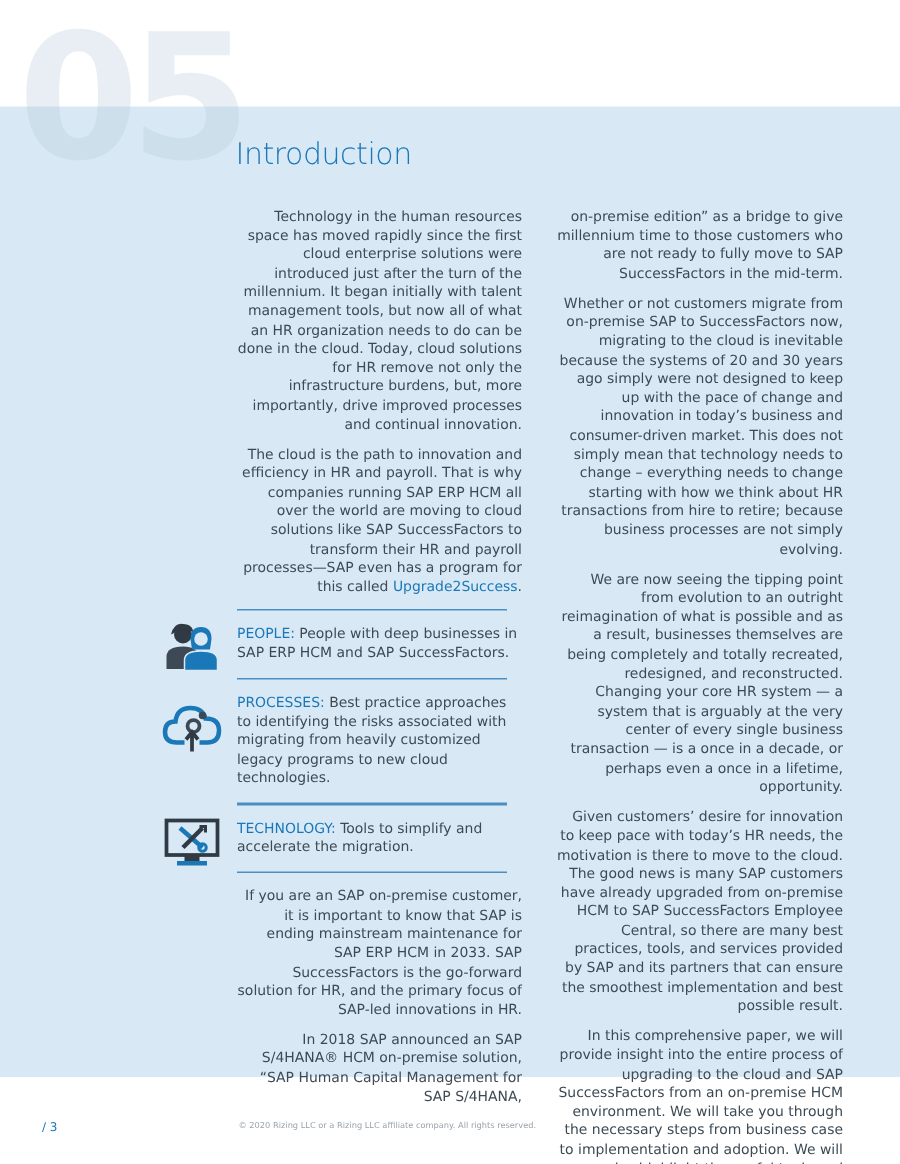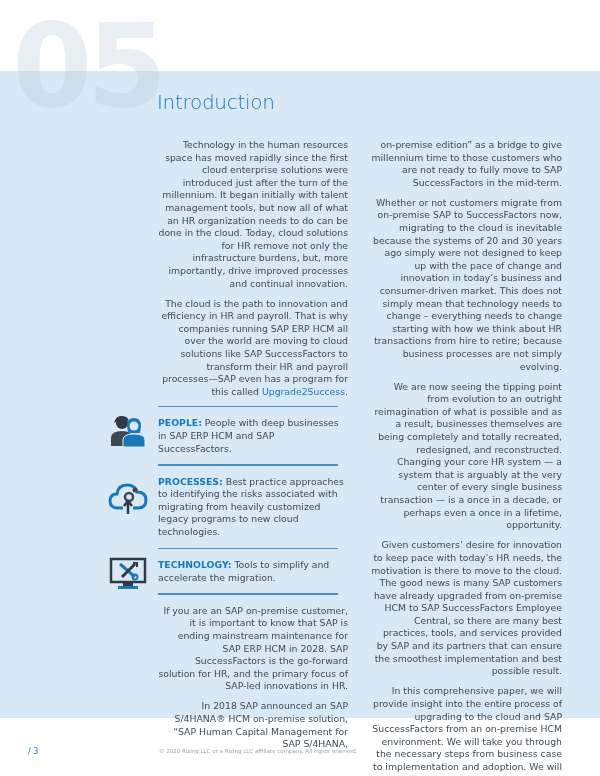--- a/index.html
+++ b/index.html
@@ -28,21 +28,21 @@
     position: absolute; z-index: 2;
     font-size: 9.3px; line-height: 12.6px; color: #3d4a55;
   }
   .col p { margin: 0 0 7.5px 0; text-align: right; }
   .left { left: 158px; top: 139px; width: 190px; }
   .right { left: 370px; top: 139px; width: 192px; }
   .link { color: #1a78b8; font-weight: normal; }
   .elements { position: relative; margin: 6px 0 10px 0; }
   .divider { height: 1.5px; background: #4a8fc4; width: 180px; margin: 0; }
   .el-row { position: relative; padding: 10px 0 9px 0; }
-  .el-label { color: #1a78b8; font-weight: bold; text-align: right; }
+  .el-label { color: #1a78b8; font-weight: normal; text-align: right; }
   .el-icon { position: absolute; left: -50px; width: 40px; height: 36px; }
   .footer-page {
     position: absolute; left: 28px; top: 747px;
     font-size: 8px; color: #1a78b8;
   }
   .footer-copy {
     position: absolute; left: 159px; top: 748px;
     font-size: 5.5px; color: #9aa4ad;
   }
 </style>
@@ -91,21 +91,21 @@
         <path d="M12 8 L27 21" stroke="#1a78b8" stroke-width="3"></path>
         <circle cx="27" cy="21" r="2.5" fill="none" stroke="#1a78b8" stroke-width="2"></circle>
         <path d="M27 8 L14 21" stroke="#2f3a45" stroke-width="3"></path>
         <path d="M25 7 L29 7 L29 11" fill="none" stroke="#2f3a45" stroke-width="2"></path>
       </svg>
       <span class="el-label">TECHNOLOGY:</span><span> Tools to simplify and accelerate the migration.</span>
     </div>
     <div class="divider"></div>
   </div>
 
-  <p>If you are an SAP on-premise customer, it is important to know that SAP is ending mainstream maintenance for SAP ERP HCM in 2028. SAP SuccessFactors is the go-forward solution for HR, and the primary focus of SAP-led innovations in HR.</p>
+  <p>If you are an SAP on-premise customer, it is important to know that SAP is ending mainstream maintenance for SAP ERP HCM in 2033. SAP SuccessFactors is the go-forward solution for HR, and the primary focus of SAP-led innovations in HR.</p>
   <p>In 2018 SAP announced an SAP S/4HANA® HCM on-premise solution, “SAP Human Capital Management for SAP S/4HANA,</p>
 </div>
 
 <div class="col right">
   <p>on-premise edition” as a bridge to give millennium time to those customers who are not ready to fully move to SAP SuccessFactors in the mid-term.</p>
   <p>Whether or not customers migrate from on-premise SAP to SuccessFactors now, migrating to the cloud is inevitable because the systems of 20 and 30 years ago simply were not designed to keep up with the pace of change and innovation in today’s business and consumer-driven market. This does not simply mean that technology needs to change – everything needs to change starting with how we think about HR transactions from hire to retire; because business processes are not simply evolving.</p>
   <p>We are now seeing the tipping point from evolution to an outright reimagination of what is possible and as a result, businesses themselves are being completely and totally recreated, redesigned, and reconstructed. Changing your core HR system — a system that is arguably at the very center of every single business transaction — is a once in a decade, or perhaps even a once in a lifetime, opportunity.</p>
   <p>Given customers’ desire for innovation to keep pace with today’s HR needs, the motivation is there to move to the cloud. The good news is many SAP customers have already upgraded from on-premise HCM to SAP SuccessFactors Employee Central, so there are many best practices, tools, and services provided by SAP and its partners that can ensure the smoothest implementation and best possible result.</p>
   <p>In this comprehensive paper, we will provide insight into the entire process of upgrading to the cloud and SAP SuccessFactors from an on-premise HCM environment. We will take you through the necessary steps from business case to implementation and adoption. We will also highlight the useful tools and services that can make things easier along the way.</p>
 </div>

